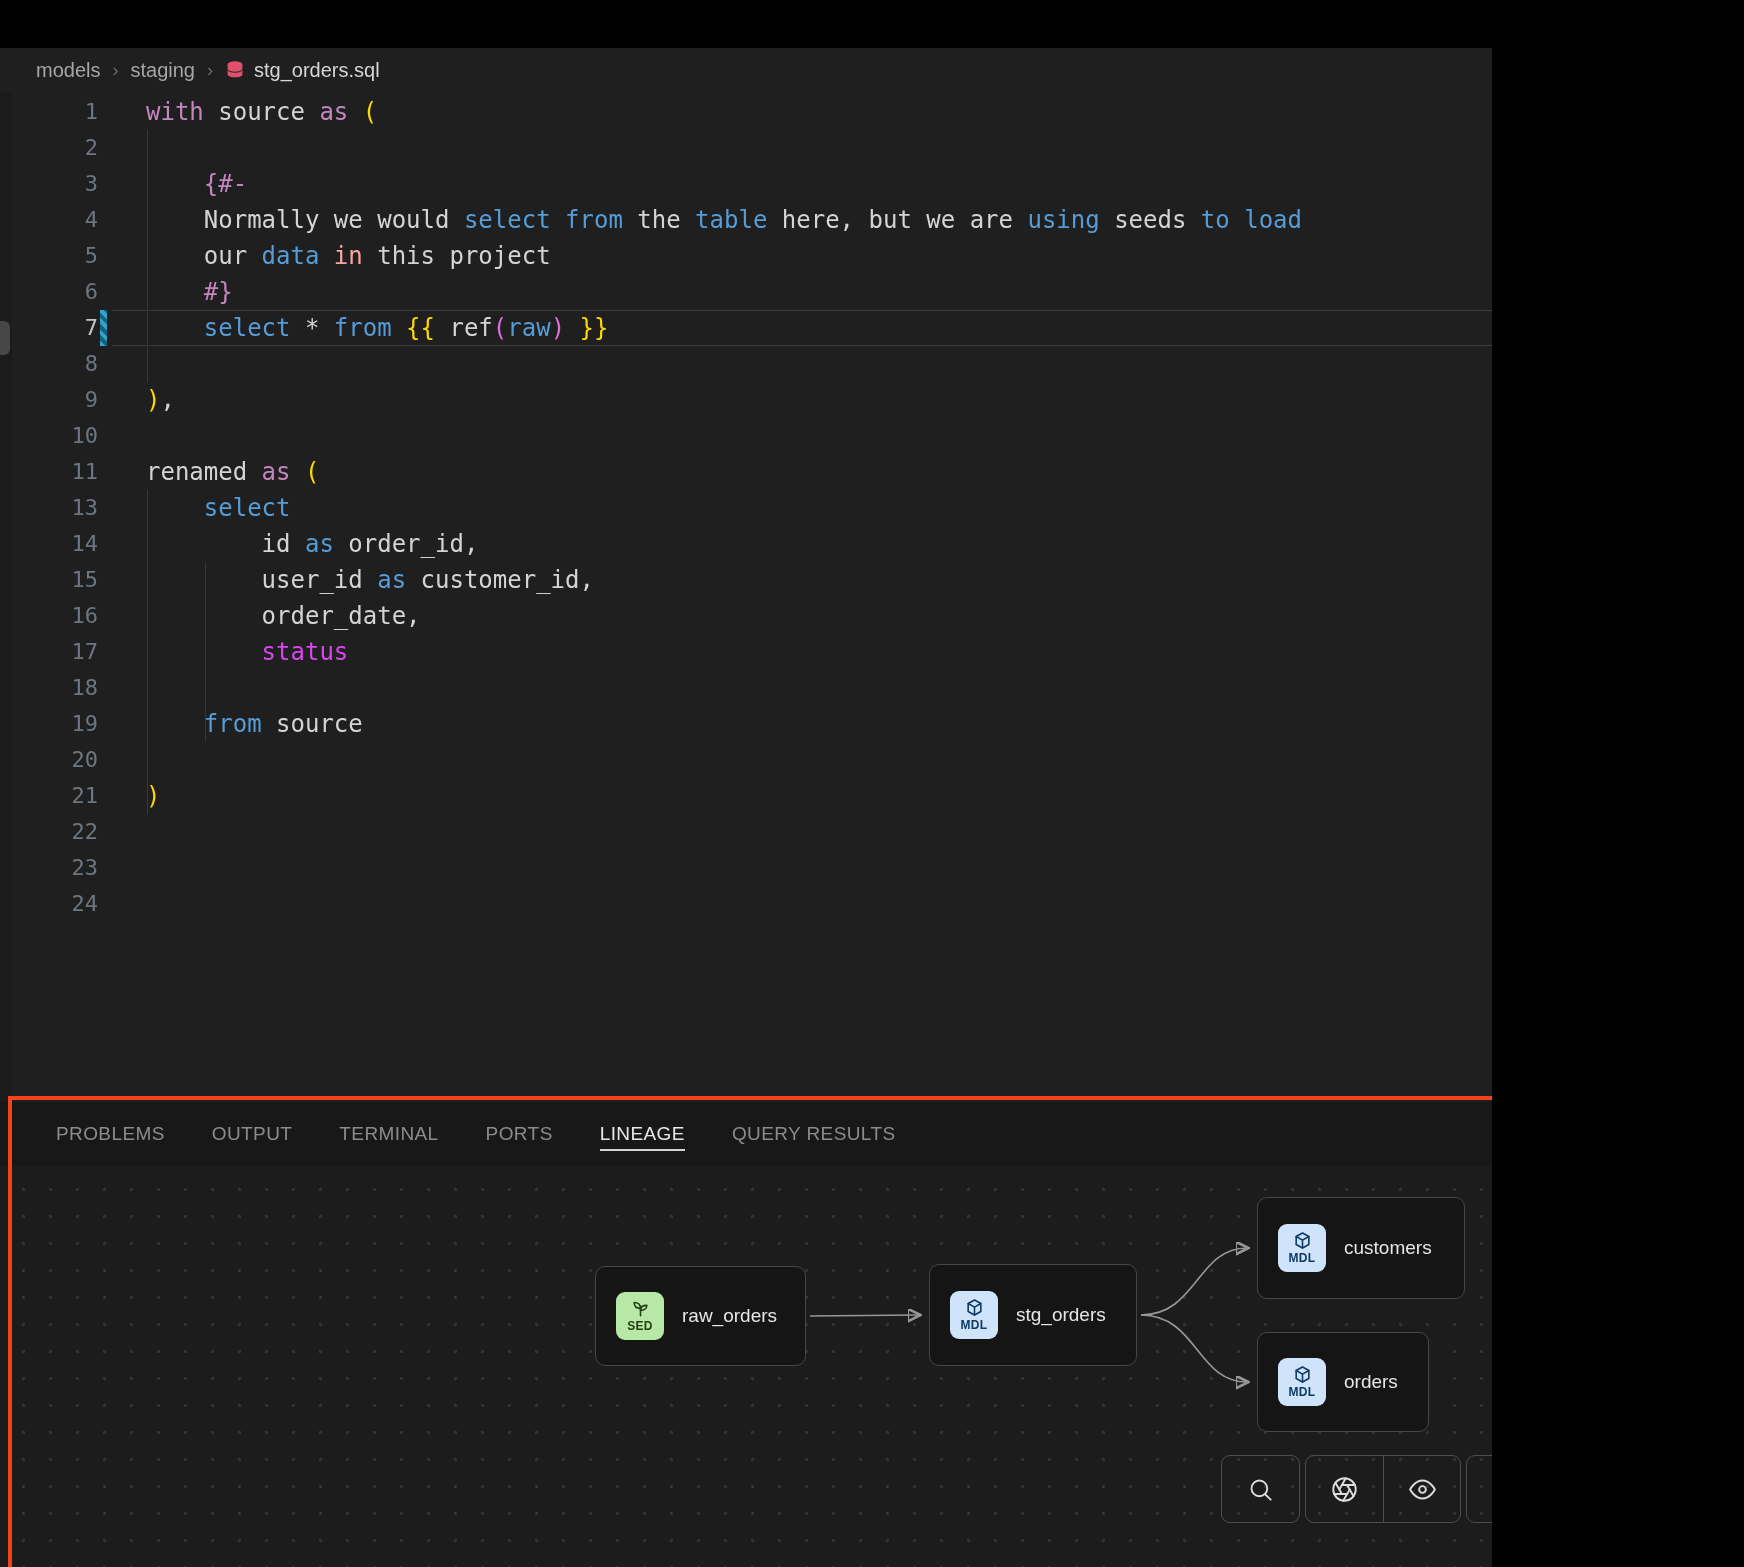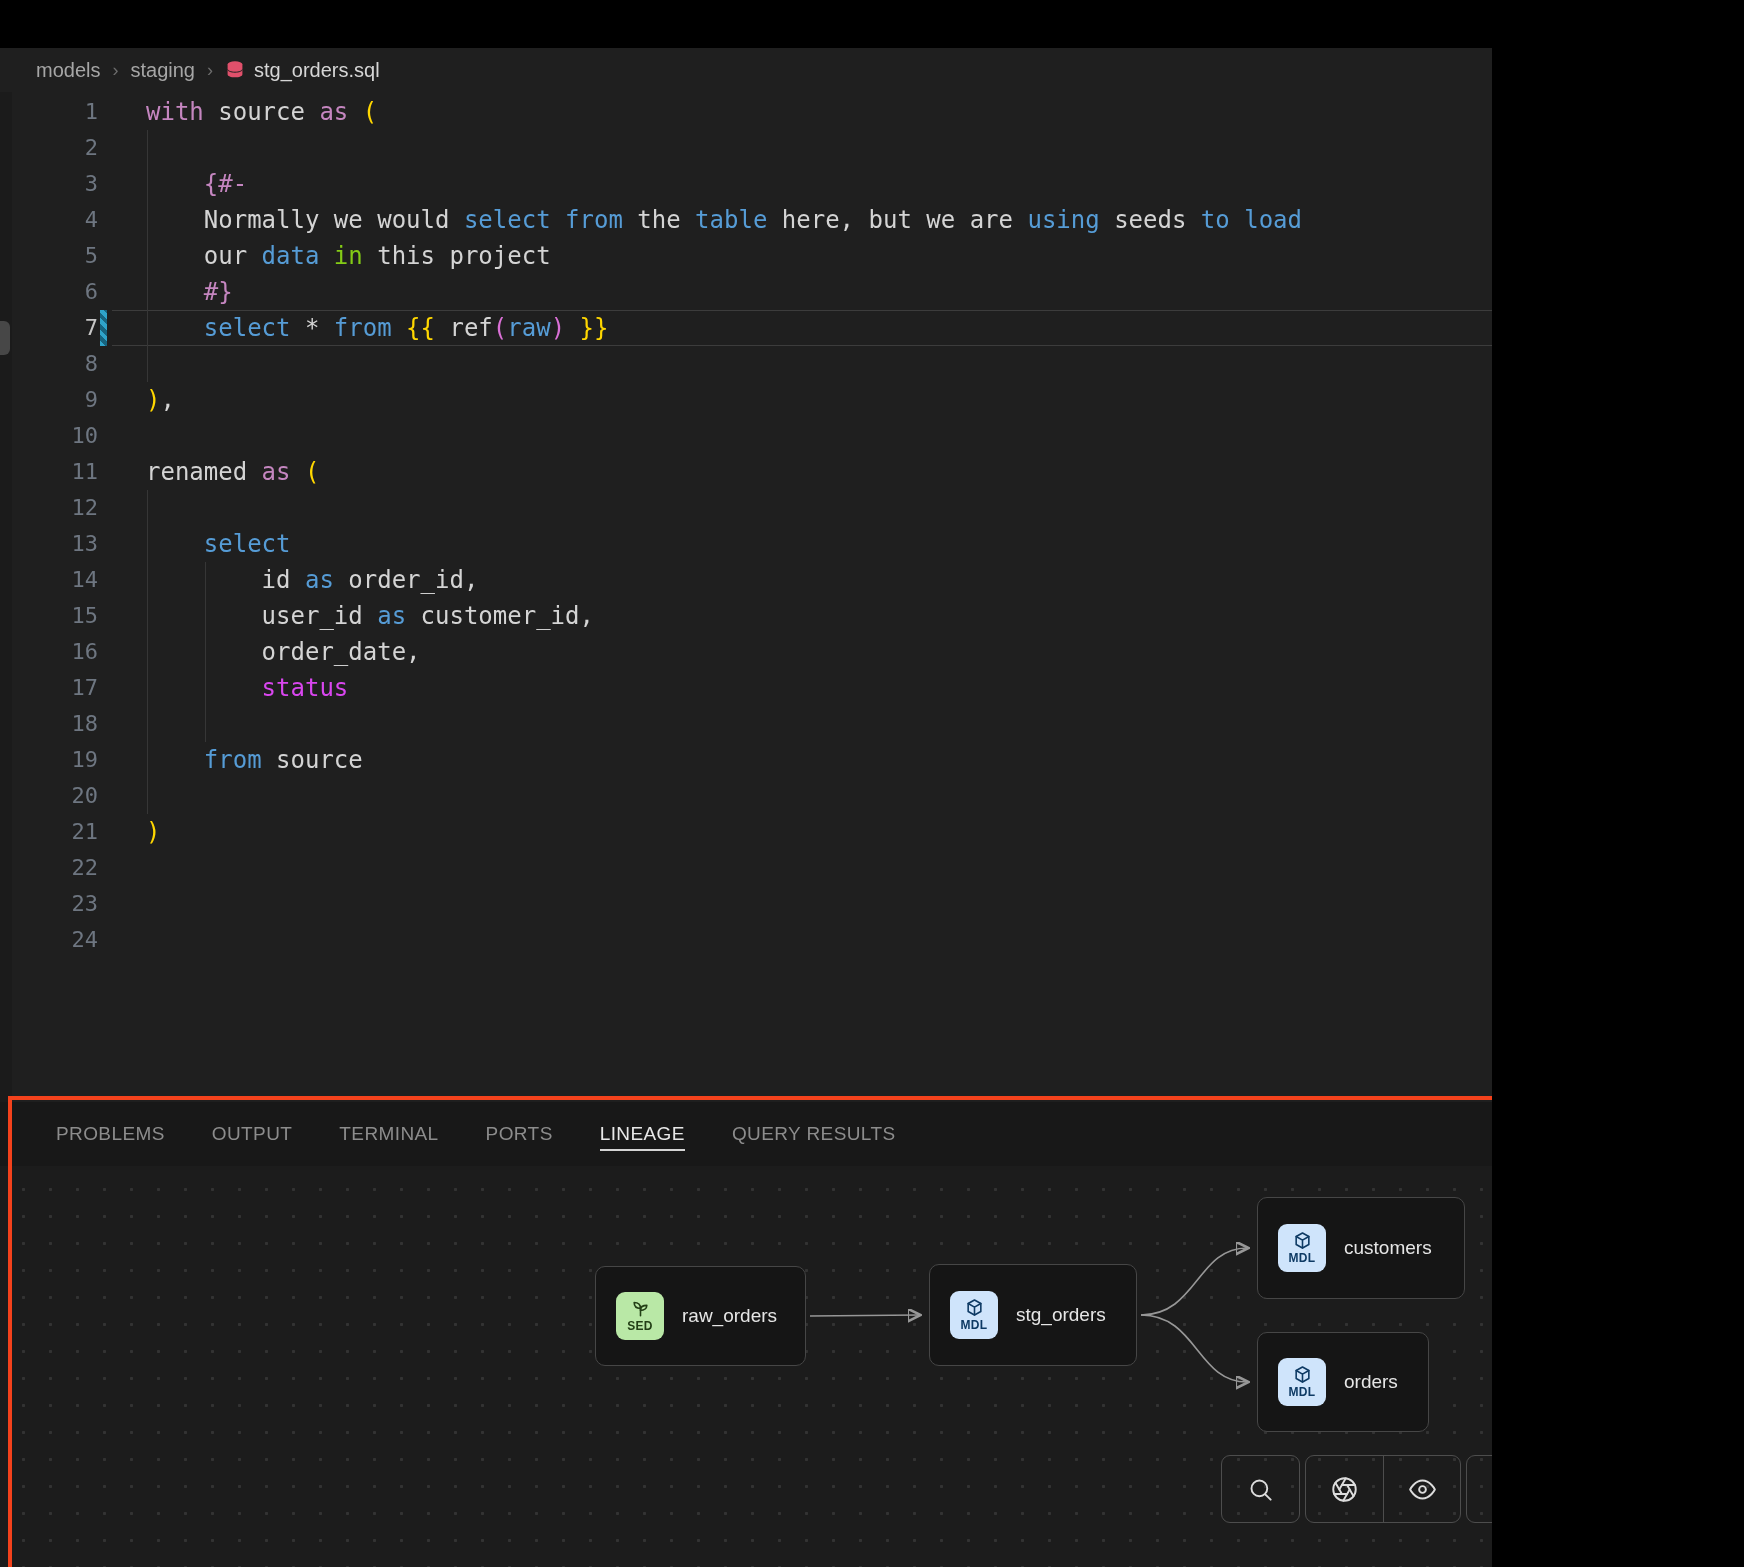--- a/index.html
+++ b/index.html
@@ -135,21 +135,21 @@
         <div class="code-row">
           <span class="gutter">3</span>
           <span class="code-text"><span style="color: rgb(212, 212, 212);">    </span><span style="color: rgb(197, 134, 192);">{#-</span></span>
         </div>
         <div class="code-row">
           <span class="gutter">4</span>
           <span class="code-text"><span style="color: rgb(212, 212, 212);">    Normally we would </span><span style="color: rgb(86, 156, 214);">select</span><span style="color: rgb(212, 212, 212);"> </span><span style="color: rgb(86, 156, 214);">from</span><span style="color: rgb(212, 212, 212);"> the </span><span style="color: rgb(86, 156, 214);">table</span><span style="color: rgb(212, 212, 212);"> here, but we are </span><span style="color: rgb(86, 156, 214);">using</span><span style="color: rgb(212, 212, 212);"> seeds </span><span style="color: rgb(86, 156, 214);">to</span><span style="color: rgb(212, 212, 212);"> </span><span style="color: rgb(86, 156, 214);">load</span></span>
         </div>
         <div class="code-row">
           <span class="gutter">5</span>
-          <span class="code-text"><span style="color: rgb(212, 212, 212);">    our </span><span style="color: rgb(86, 156, 214);">data</span><span style="color: rgb(212, 212, 212);"> </span><span style="color: #84cc16;">in</span><span style="color: rgb(212, 212, 212);"> this project</span></span>
+          <span class="code-text"><span style="color: rgb(212, 212, 212);">    our </span><span style="color: rgb(86, 156, 214);">data</span><span style="color: rgb(212, 212, 212);"> </span><span style="color: #fca5a5;">in</span><span style="color: rgb(212, 212, 212);"> this project</span></span>
         </div>
         <div class="code-row">
           <span class="gutter">6</span>
           <span class="code-text"><span style="color: rgb(212, 212, 212);">    </span><span style="color: rgb(197, 134, 192);">#}</span></span>
         </div>
         <div class="code-row active">
           <span class="gutter">7</span>
           <span class="code-text"><span style="color: rgb(212, 212, 212);">    </span><span style="color: rgb(86, 156, 214);">select</span><span style="color: rgb(212, 212, 212);"> * </span><span style="color: rgb(86, 156, 214);">from</span><span style="color: rgb(212, 212, 212);"> </span><span style="color: rgb(255, 215, 0);">{{</span><span style="color: rgb(212, 212, 212);"> ref</span><span style="color: rgb(218, 112, 214);">(</span><span style="color: rgb(86, 156, 214);">raw</span><span style="color: rgb(218, 112, 214);">)</span><span style="color: rgb(212, 212, 212);"> </span><span style="color: rgb(255, 215, 0);">}}</span></span>
         </div>
         <div class="code-row">
@@ -160,24 +160,20 @@
           <span class="gutter">9</span>
           <span class="code-text"><span style="color: rgb(255, 215, 0);">)</span><span style="color: rgb(212, 212, 212);">,</span></span>
         </div>
         <div class="code-row">
           <span class="gutter">10</span>
           <span class="code-text"></span>
         </div>
         <div class="code-row">
           <span class="gutter">11</span>
           <span class="code-text"><span style="color: rgb(212, 212, 212);">renamed </span><span style="color: rgb(197, 134, 192);">as</span><span style="color: rgb(212, 212, 212);"> </span><span style="color: rgb(255, 215, 0);">(</span></span>
-        </div>
-        <div class="code-row">
-          <span class="gutter">12</span>
-          <span class="code-text"></span>
         </div>
         <div class="code-row">
           <span class="gutter">13</span>
           <span class="code-text"><span style="color: rgb(212, 212, 212);">    </span><span style="color: rgb(86, 156, 214);">select</span></span>
         </div>
         <div class="code-row">
           <span class="gutter">14</span>
           <span class="code-text"><span style="color: rgb(212, 212, 212);">        id </span><span style="color: rgb(86, 156, 214);">as</span><span style="color: rgb(212, 212, 212);"> order_id,</span></span>
         </div>
         <div class="code-row">

